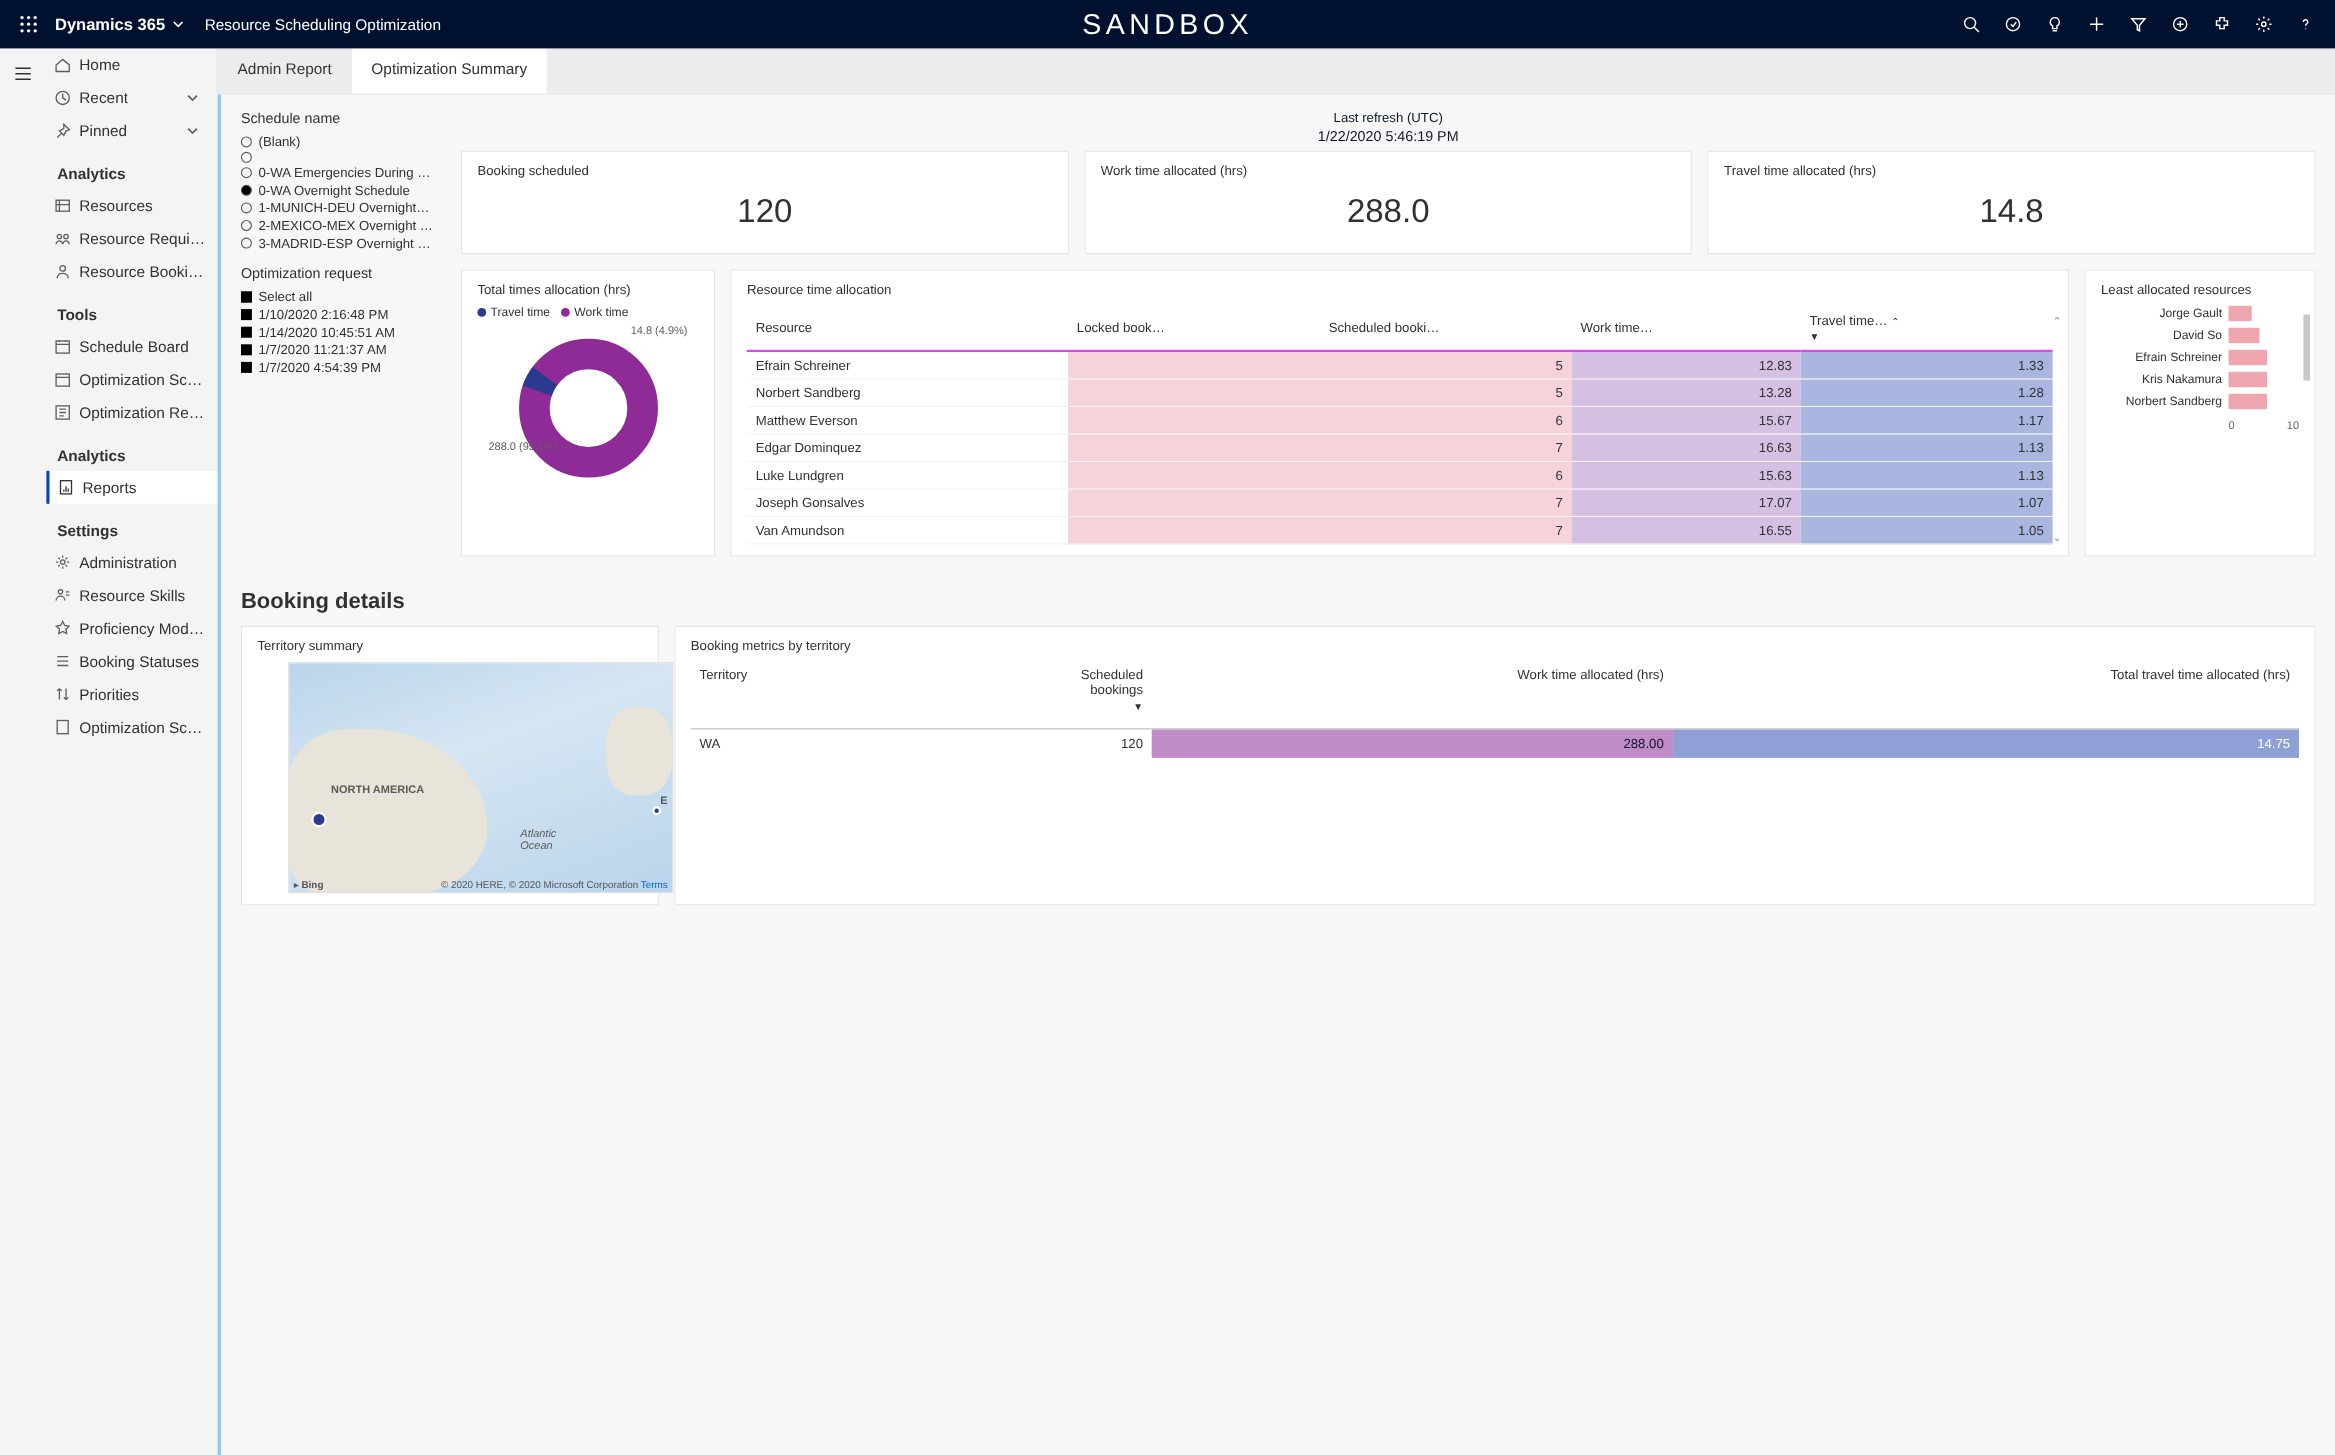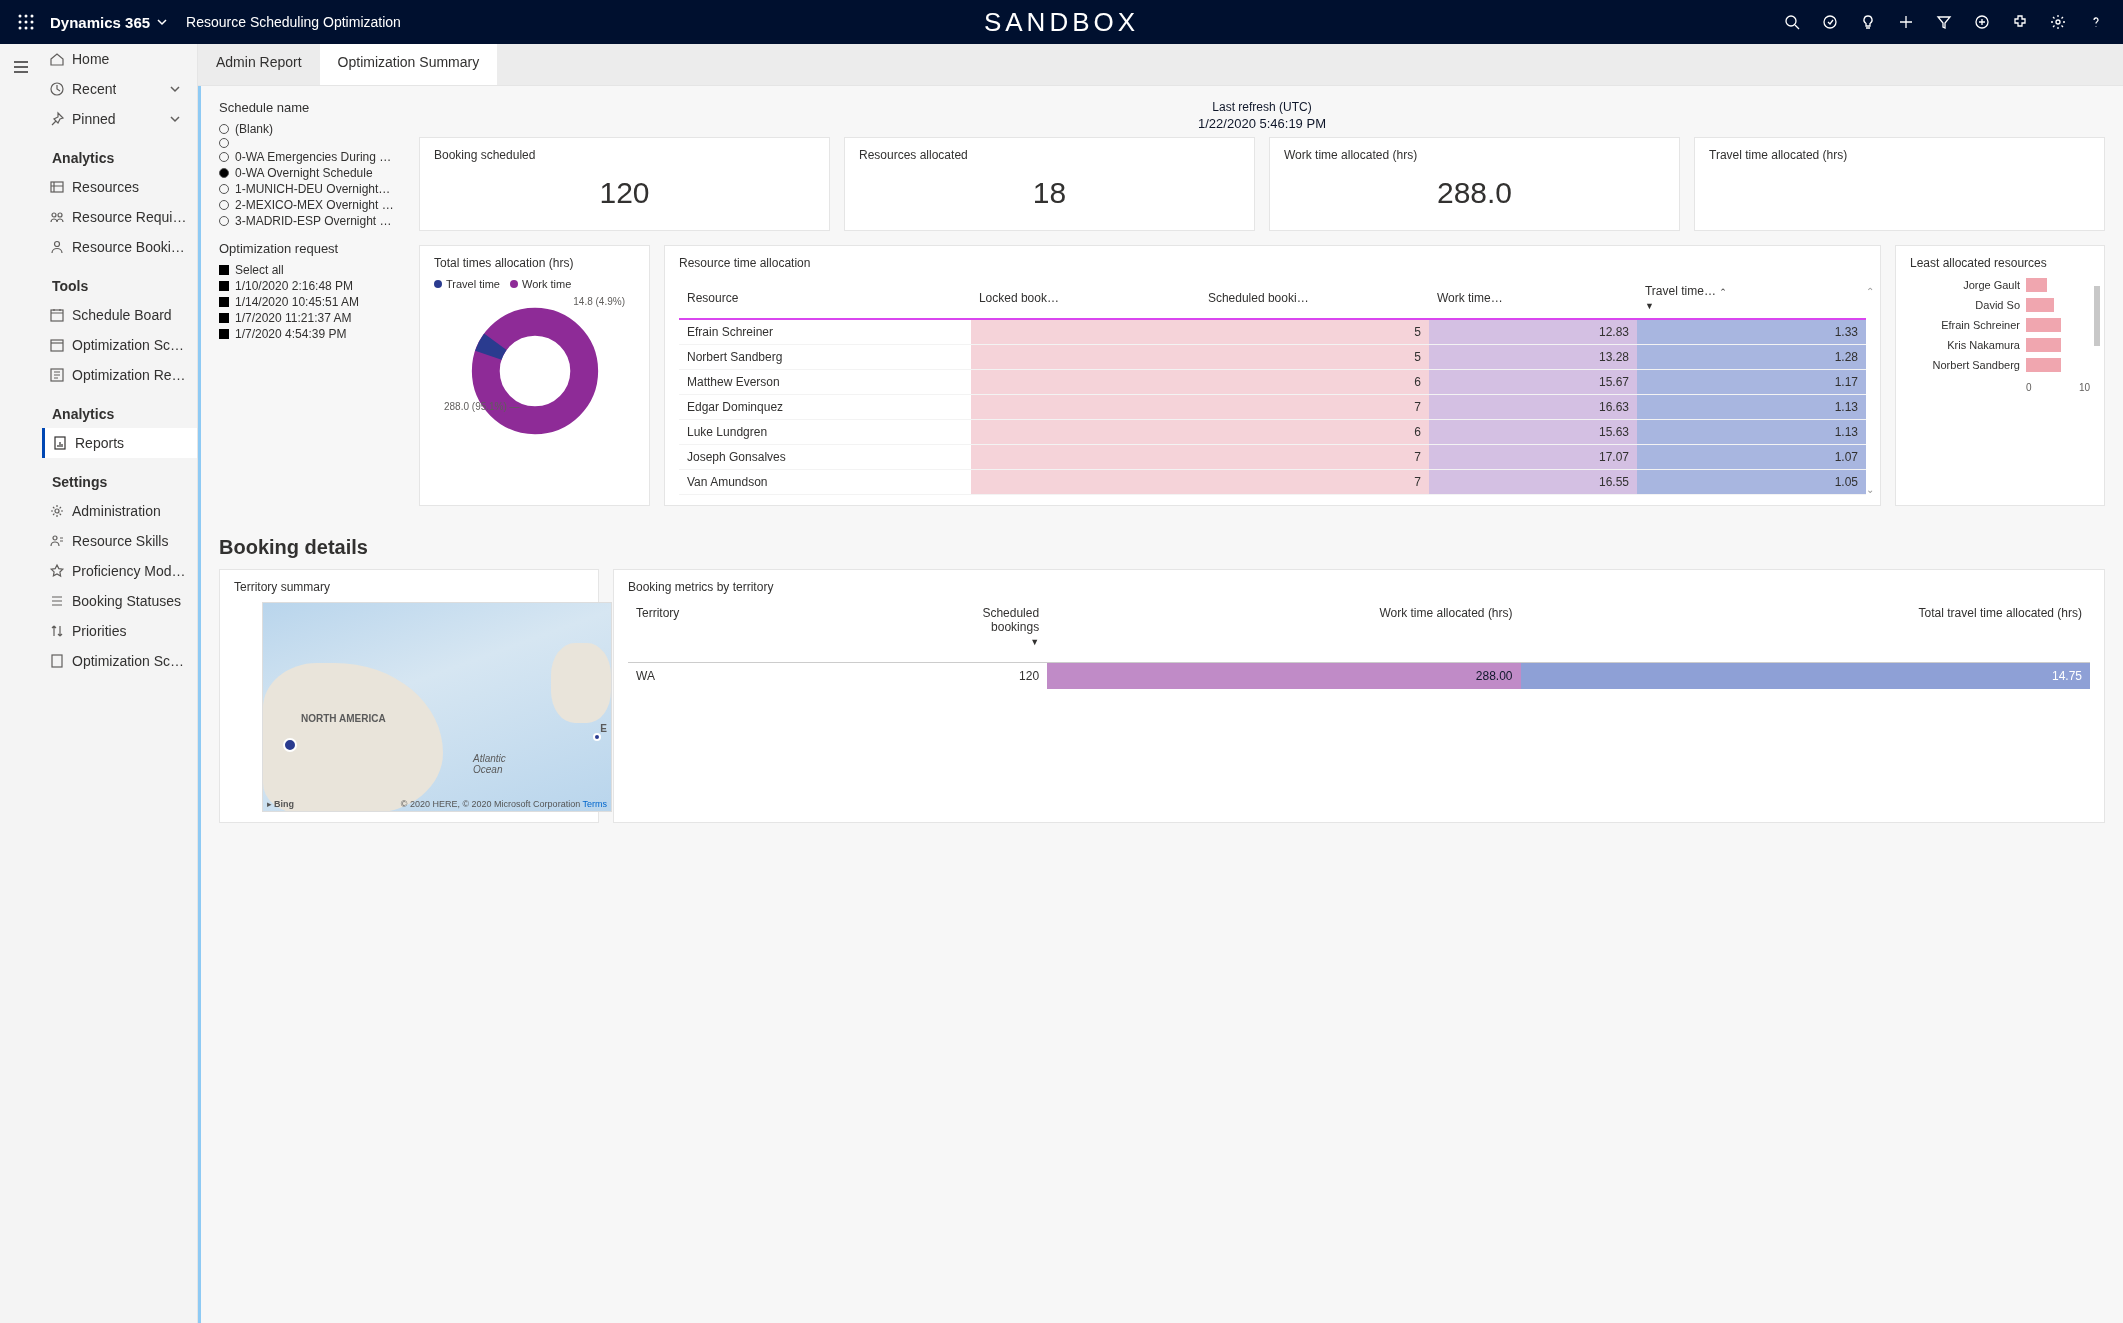--- a/index.html
+++ b/index.html
@@ -434,29 +434,26 @@
           <div class="kpi-refresh">
             <div>Last refresh (UTC)</div>
             <div class="ts">1/22/2020 5:46:19 PM</div>
           </div>
           <div class="kpis">
             <div class="card kpi">
               <div class="klabel">Booking scheduled</div>
               <div class="kval">120</div>
             </div>
             <div class="card kpi">
-              <div class="klabel">Resources allocated</div>
-              <div class="kval">18</div>
-            </div>
-            <div class="card kpi">
               <div class="klabel">Work time allocated (hrs)</div>
               <div class="kval">288.0</div>
             </div>
             <div class="card kpi">
               <div class="klabel">Travel time allocated (hrs)</div>
+              <div class="kval">14.8</div>
             </div>
           </div>
 
           <div class="row2">
             <div class="card donut-card">
               <div class="card-title">Total times allocation (hrs)</div>
               <div class="legend">
                 <div class="lg">
                     <span class="sw" style="background:#2a3b8f"></span>
                     <span>Travel time</span>

